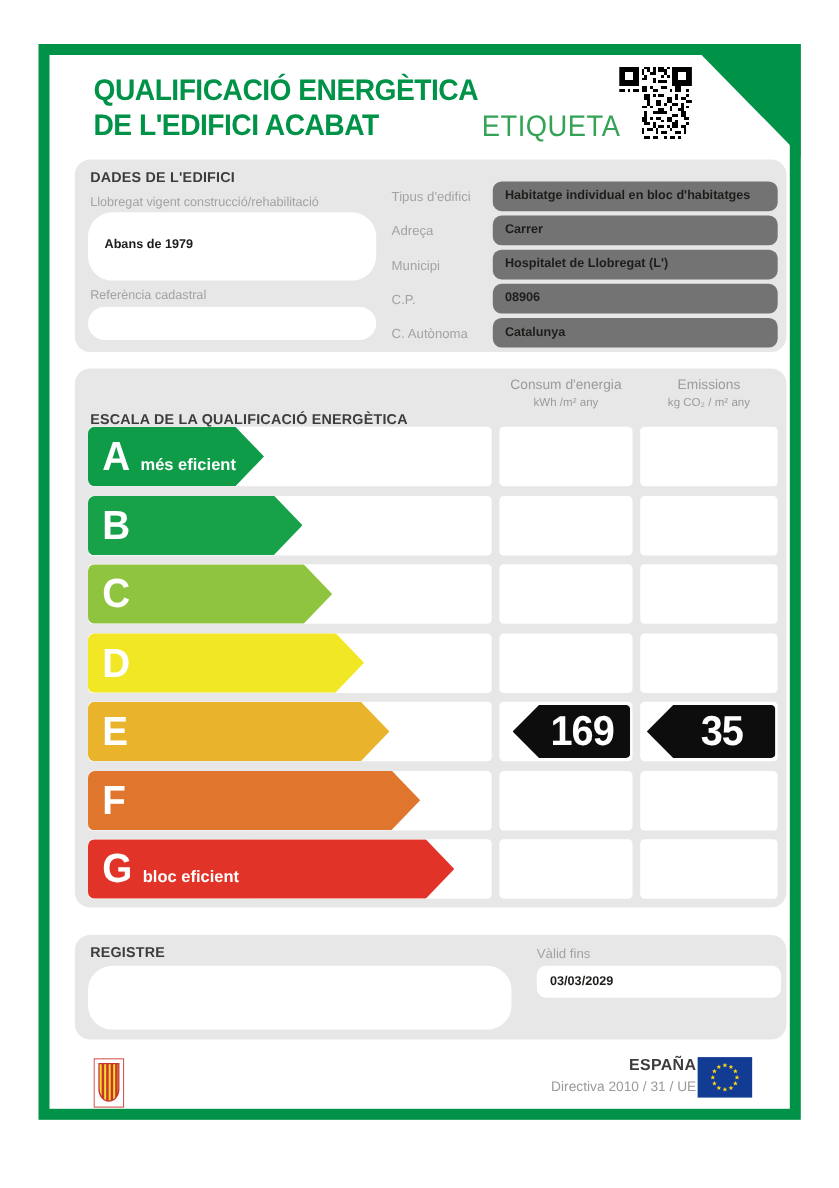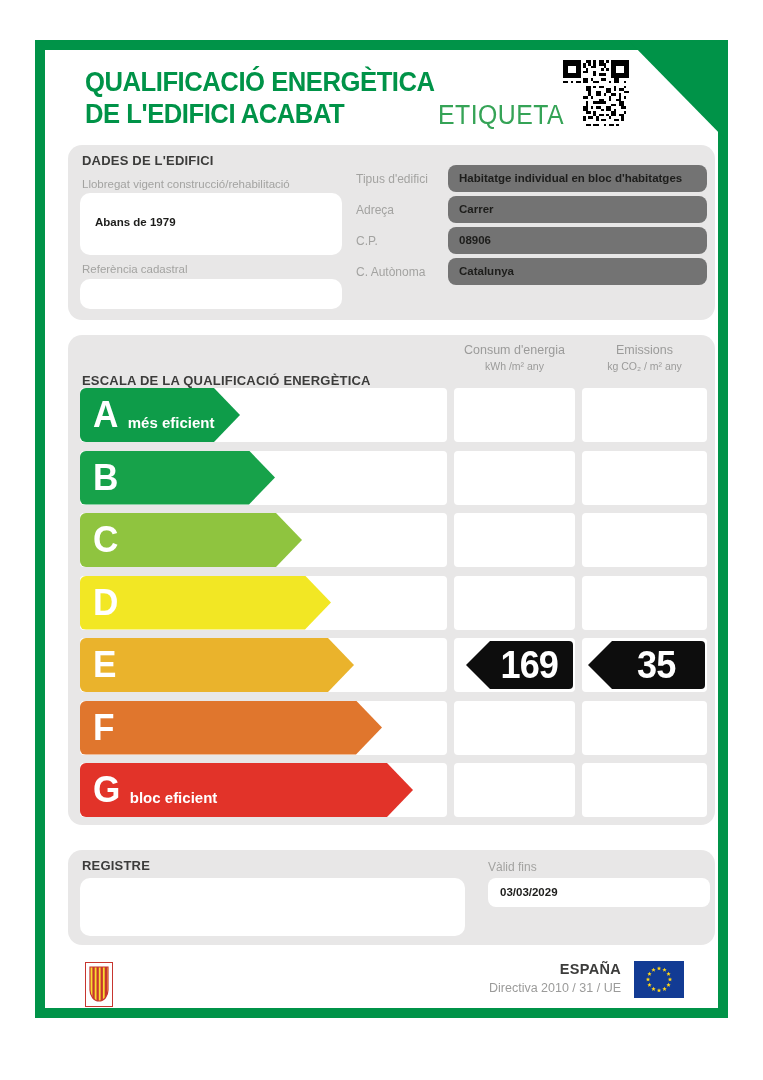--- a/index.html
+++ b/index.html
@@ -21,21 +21,21 @@
 
   
   .sec { position:absolute; left:23px; width:647px; background:#e8e7e7; border-radius:14px; }
   .sec-dades { top:95px; height:175px; }
   .sec-escala { top:285px; height:490px; }
   .sec-registre { top:800px; height:95px; }
 
   .sec-title { position:absolute; left:14px; top:8px; font-size:13px; font-weight:bold;
     color:#3c3c3b; letter-spacing:0.2px; }
   .glabel { color:#a3a3a1; font-size:11.5px; }
-  .wbox { background:#fff; border-radius:10px; }
+  .wbox { background:#fff; border-radius:22px; }
   .val { font-size:11.5px; font-weight:bold; color:#1d1d1b; }
 
   
   .lab-norm { position:absolute; left:14px; top:33px; }
   .box-norm { position:absolute; left:12px; top:48px; width:262px; height:62px; padding:19px 0 0 15px; }
   .lab-cad  { position:absolute; left:14px; top:118px; }
   .box-cad  { position:absolute; left:12px; top:134px; width:262px; height:30px; }
 
   
   .drows { position:absolute; left:288px; top:20px; width:351px; }
@@ -75,21 +75,21 @@
   .reg-box { position:absolute; left:12px; top:28px; width:385px; height:58px; }
   .lab-valid { position:absolute; left:420px; top:10px; font-size:12px; }
   .box-valid { position:absolute; left:420px; top:28px; width:222px; height:29px;
     border-radius:8px; line-height:29px; padding-left:12px; }
 
   
   .footer { position:absolute; left:23px; top:908px; width:647px; height:60px; }
   .shield { position:absolute; left:17px; top:4px; }
   .orgname { position:absolute; left:54px; top:7px; font-size:15px; color:#3c3c3b; line-height:17px; }
   .orgname .b { font-weight:bold; }
-  .right-txt { position:absolute; right:94px; top:3px; text-align:right; }
+  .right-txt { position:absolute; right:82px; top:3px; text-align:right; }
   .right-txt .c { font-size:14.5px; font-weight:bold; color:#3c3c3b; letter-spacing:0.3px; }
   .right-txt .d { font-size:12.5px; color:#9b9b9a; margin-top:4px; white-space:nowrap; }
   .euflag { position:absolute; left:566px; top:3px; }
 </style>
 </head>
 <body>
 
 <div class="page">
   <div class="frame">
     <div class="corner-fold"></div>
@@ -197,20 +197,24 @@
       <div class="drows">
         <div class="drow">
           <span class="dlabel">Tipus d'edifici</span>
           <span class="dvalue">Habitatge individual en bloc d'habitatges</span>
         </div>
         <div class="drow">
           <span class="dlabel">Adreça</span>
           <span class="dvalue">Carrer</span>
         </div>
         <div class="drow">
+          <span class="dlabel">Municipi</span>
+          <span class="dvalue">Hospitalet de Llobregat (L')</span>
+        </div>
+        <div class="drow">
           <span class="dlabel">C.P.</span>
           <span class="dvalue">08906</span>
         </div>
         <div class="drow">
           <span class="dlabel">C. Autònoma</span>
           <span class="dvalue">Catalunya</span>
         </div>
       </div>
     </div>
 

